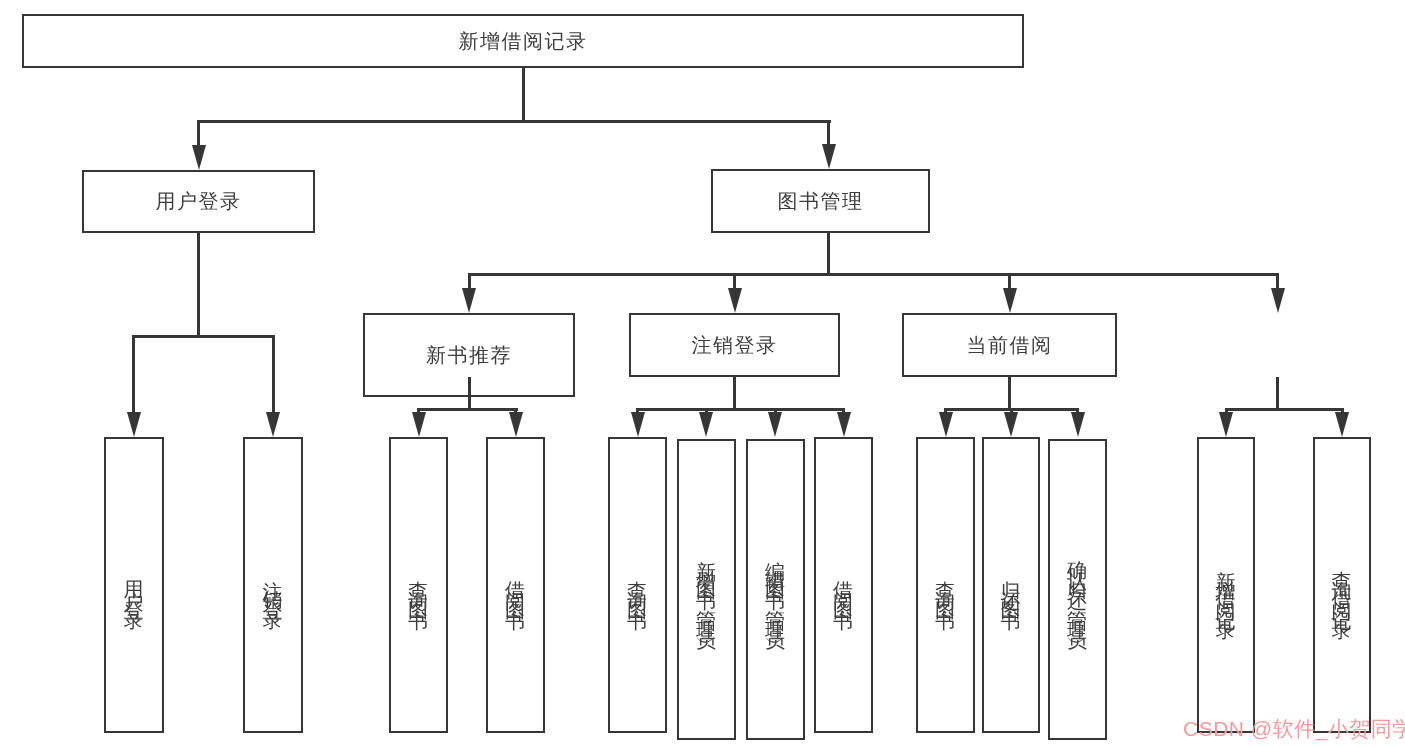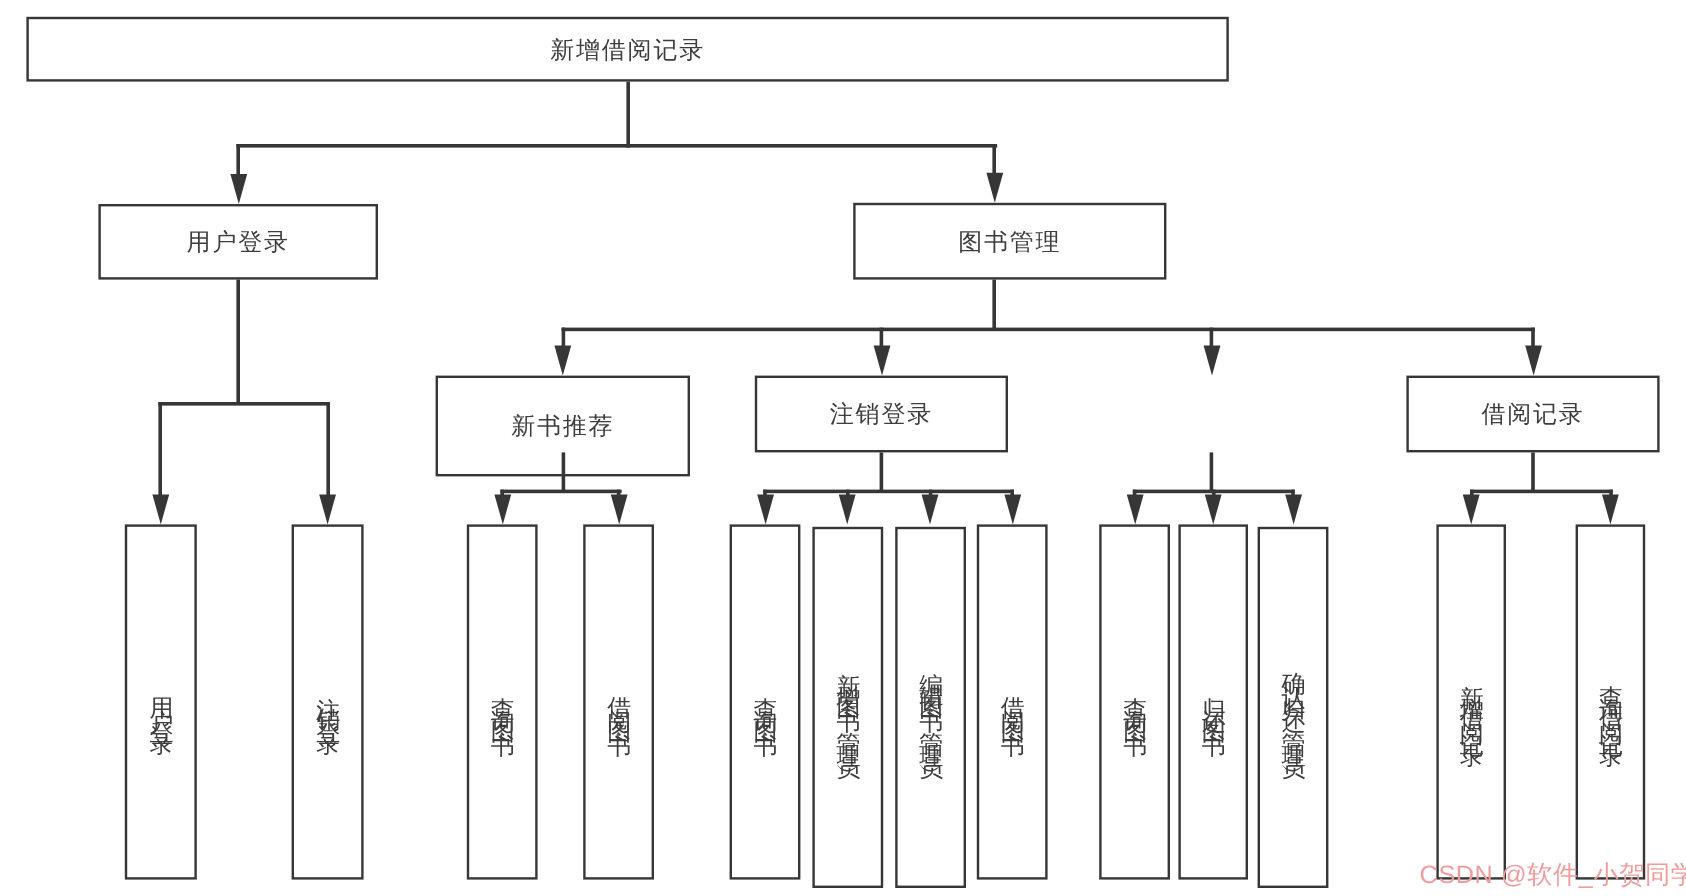--- a/index.html
+++ b/index.html
@@ -56,32 +56,32 @@
 
 <div class="canvas">
 
   <div class="box hbox" style="left:22px;top:14px;width:1002px;height:54px">
     <span>新增借阅记录</span>
   </div>
 
   <div class="box hbox" style="left:82px;top:170px;width:233px;height:63px">
     <span>用户登录</span>
   </div>
-  <div class="box hbox" style="left:711px;top:169px;width:261px;height:64px">
+  <div class="box hbox" style="left:711px;top:169px;width:219px;height:64px">
     <span>图书管理</span>
   </div>
 
   <div class="box hbox" style="left:363px;top:313px;width:212px;height:84px">
     <span>新书推荐</span>
   </div>
   <div class="box hbox" style="left:629px;top:313px;width:211px;height:64px">
     <span>注销登录</span>
   </div>
-  <div class="box hbox" style="left:1172px;top:313px;width:211px;height:64px">
-    <span>借阅记录</span>
+  <div class="box hbox" style="left:902px;top:313px;width:215px;height:64px">
+    <span>当前借阅</span>
   </div>
 
   <div class="box vbox" style="left:104px;top:437px;width:60px;height:296px">
     <span>用户登录</span>
   </div>
   <div class="box vbox" style="left:243px;top:437px;width:60px;height:296px">
     <span>注销登录</span>
   </div>
   <div class="box vbox" style="left:389px;top:437px;width:59px;height:296px">
     <span>查询图书</span>

